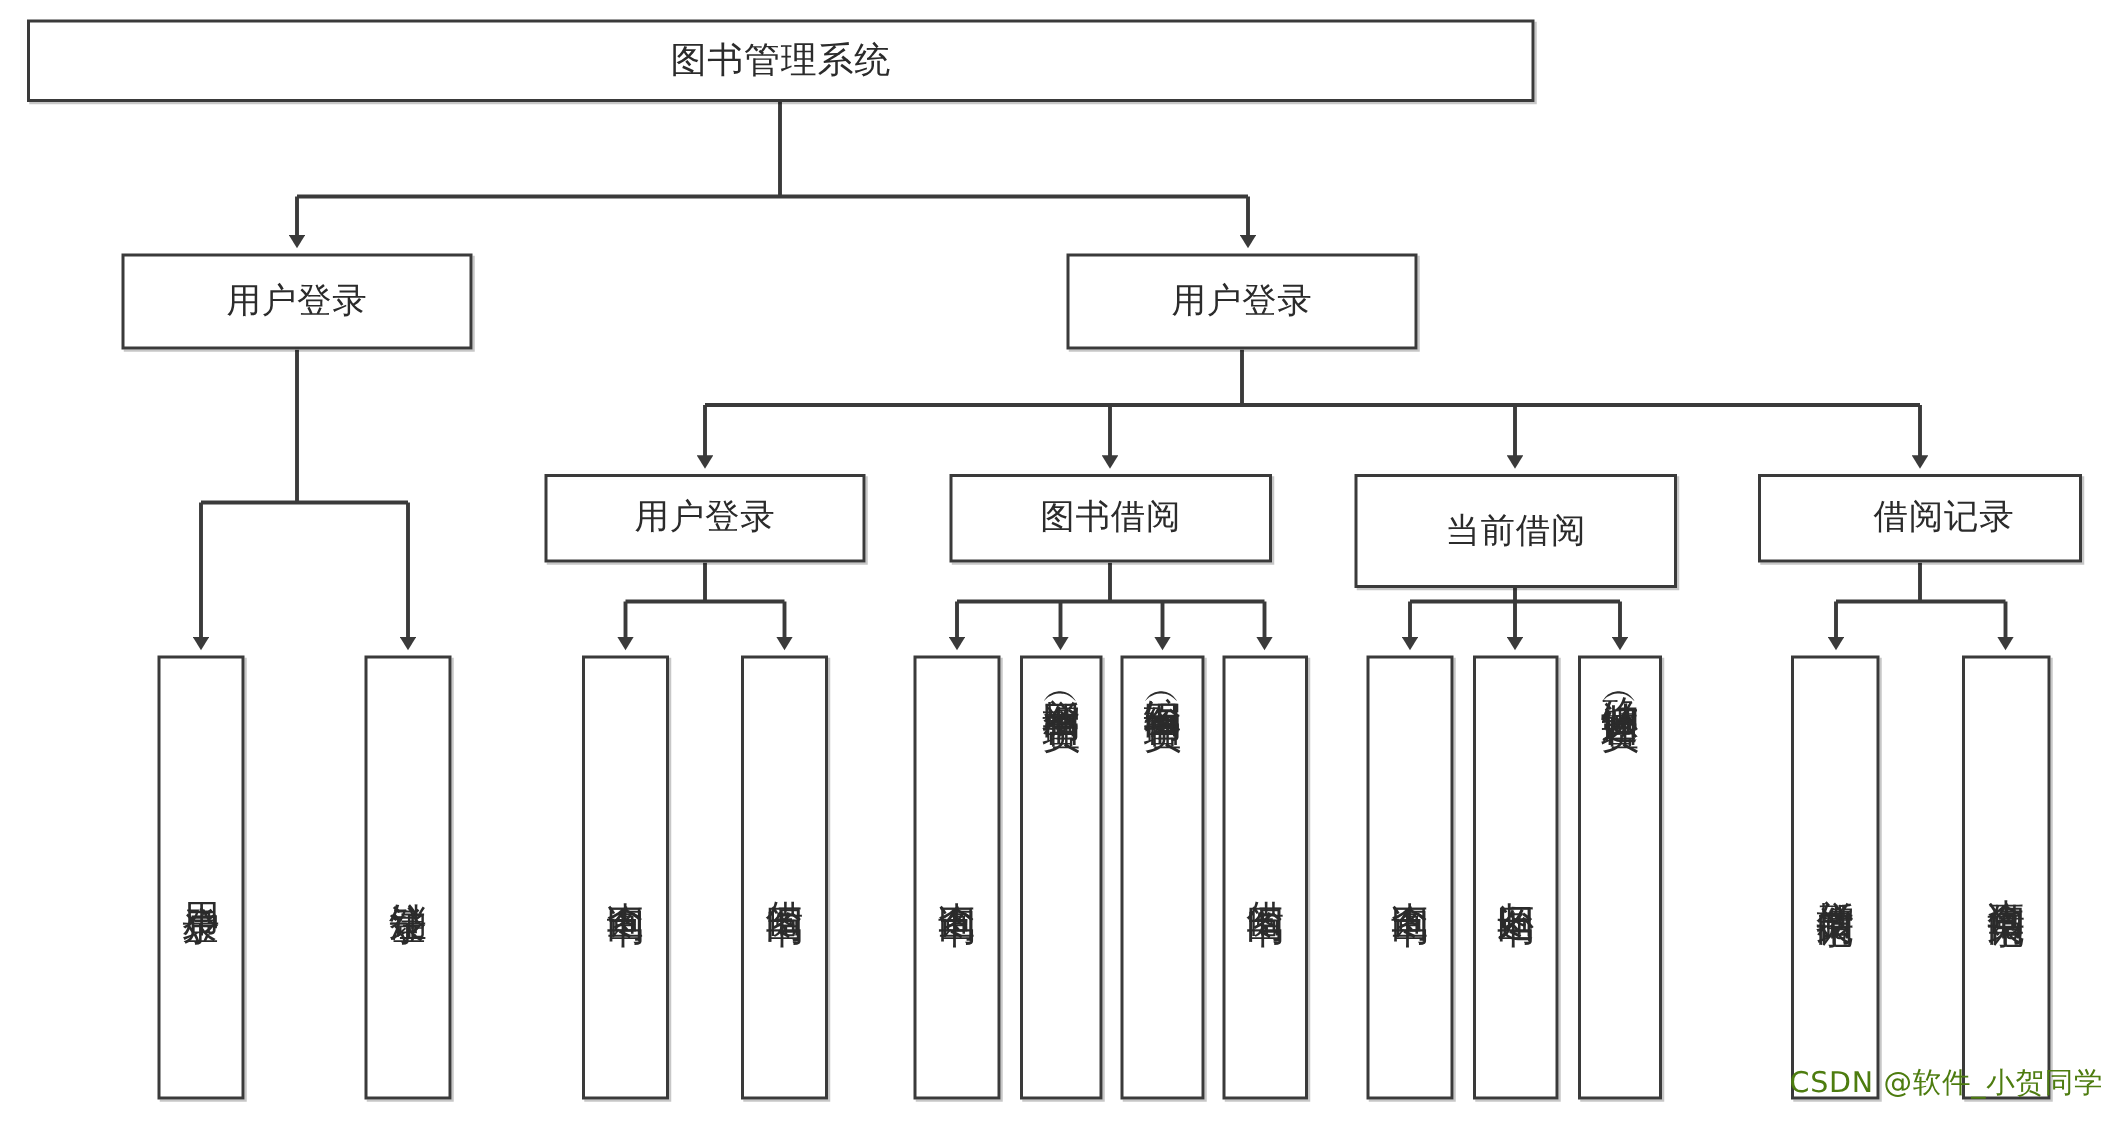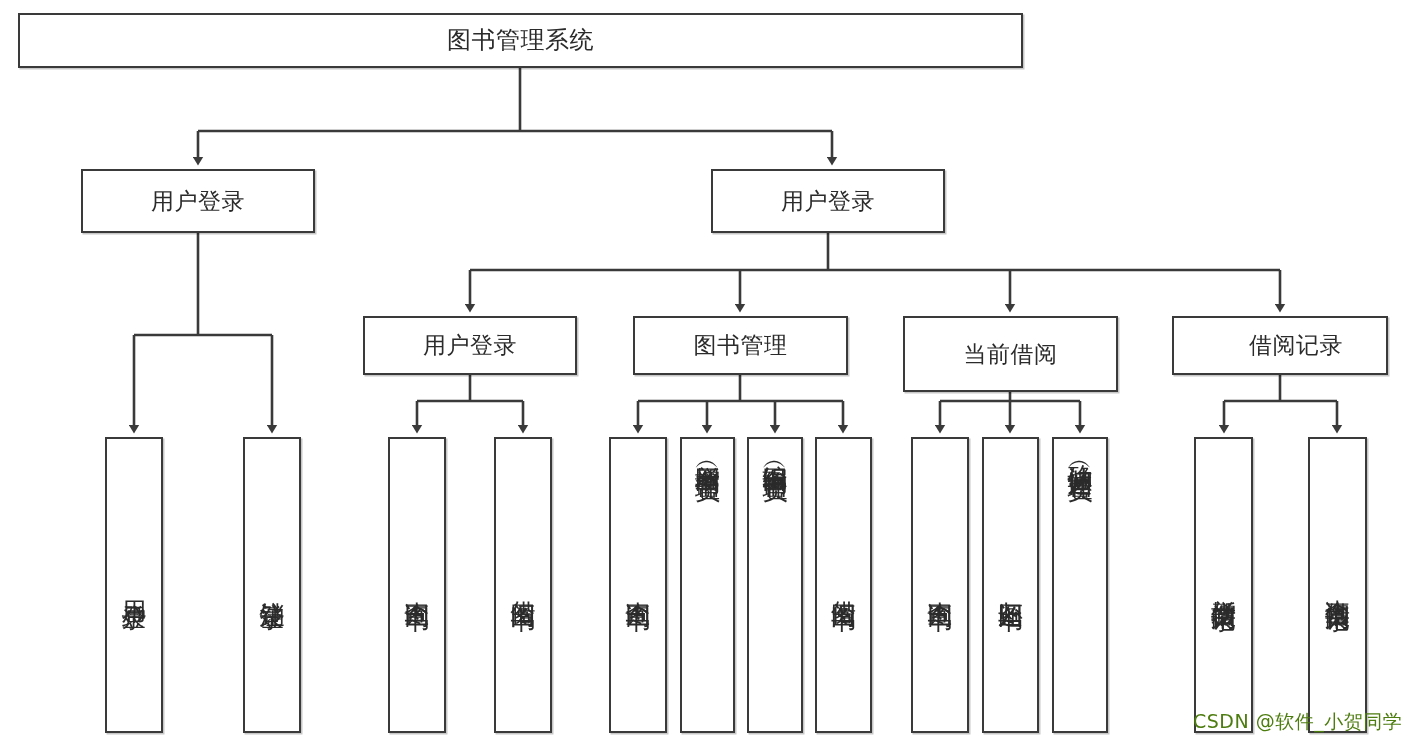--- a/index.html
+++ b/index.html
@@ -137,21 +137,21 @@
     <span class="lbl">用户登录</span>
   </div>
   <div class="node h" style="left:711px; top:169px; width:234px; height:64px;">
     <span class="lbl">用户登录</span>
   </div>
 
   <div class="node h" style="left:363px; top:316px; width:214px; height:59px;">
     <span class="lbl">用户登录</span>
   </div>
   <div class="node h" style="left:633px; top:316px; width:215px; height:59px;">
-    <span class="lbl">图书管理</span>
+    <span class="lbl">图书借阅</span>
   </div>
   <div class="node h" style="left:903px; top:316px; width:215px; height:76px;">
     <span class="lbl">当前借阅</span>
   </div>
   <div class="node h" style="left:1172px; top:316px; width:216px; height:59px;padding-left:32px;">
     <span class="lbl">借阅记录</span>
   </div>
 
   <div class="node v center" style="left:105px; top:437px; width:58px; height:296px;">
     <span class="lbl">用户登录</span>

